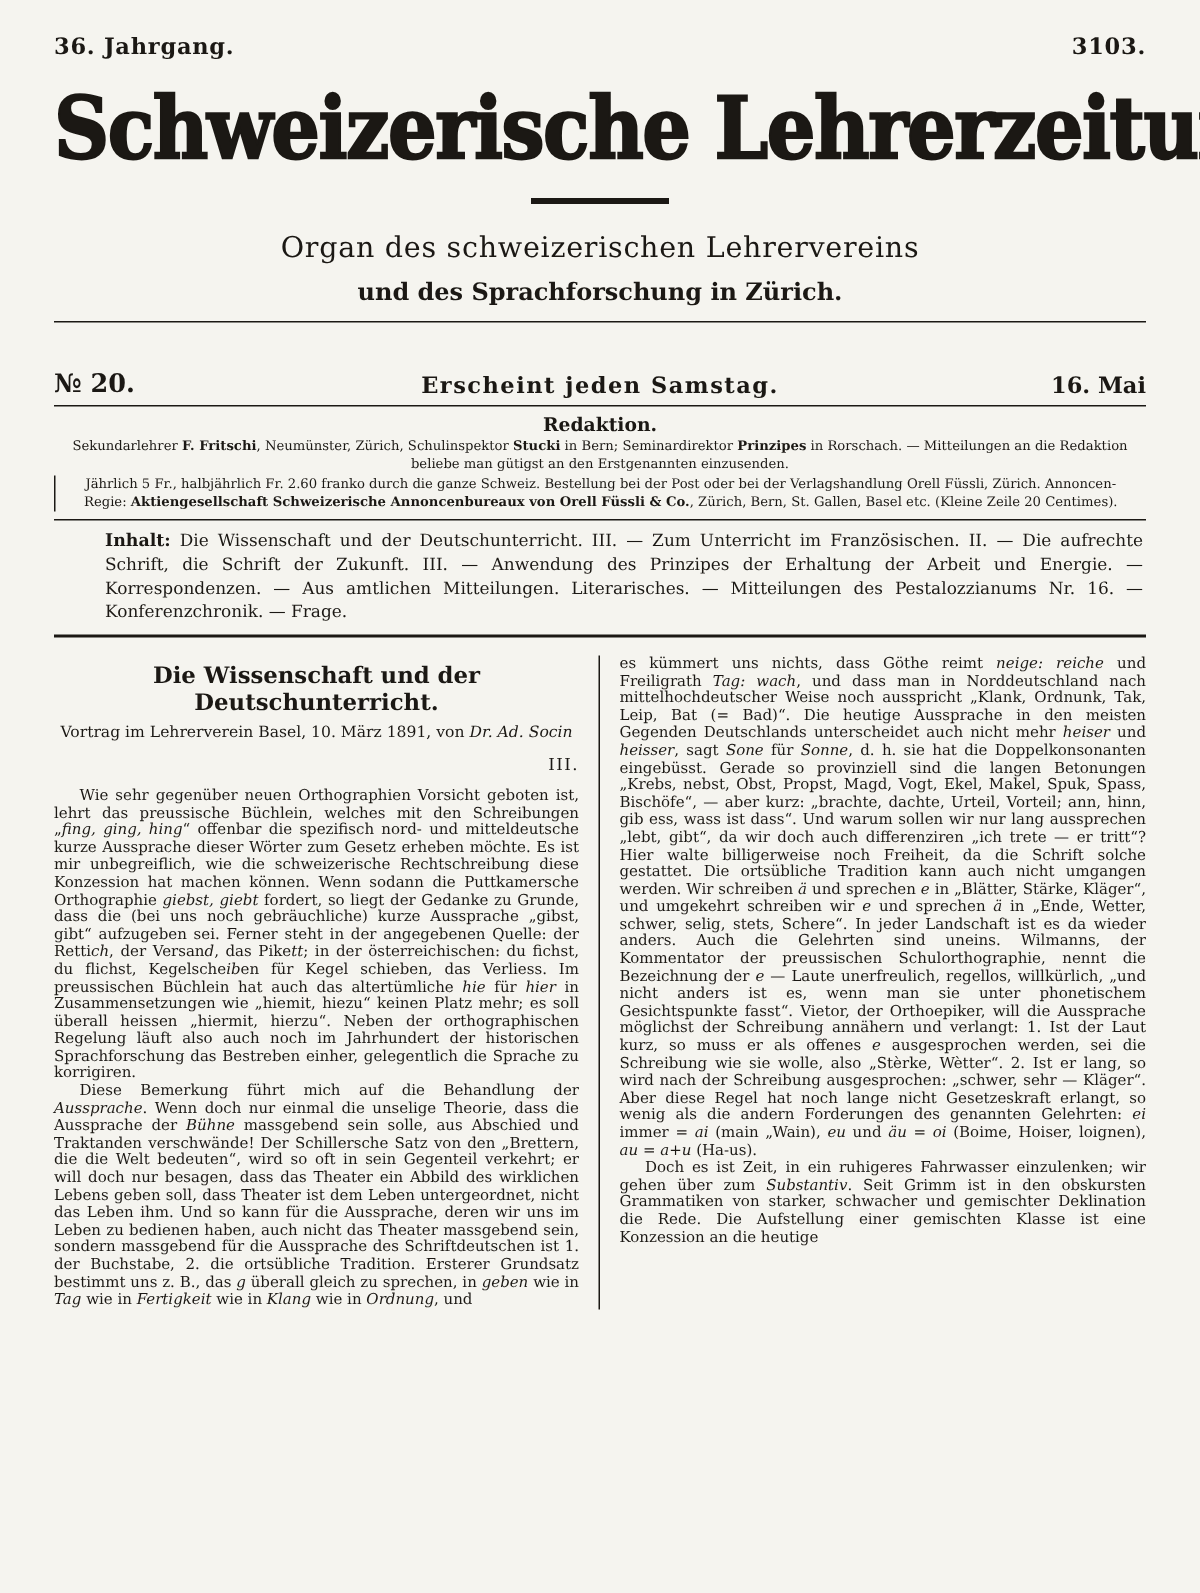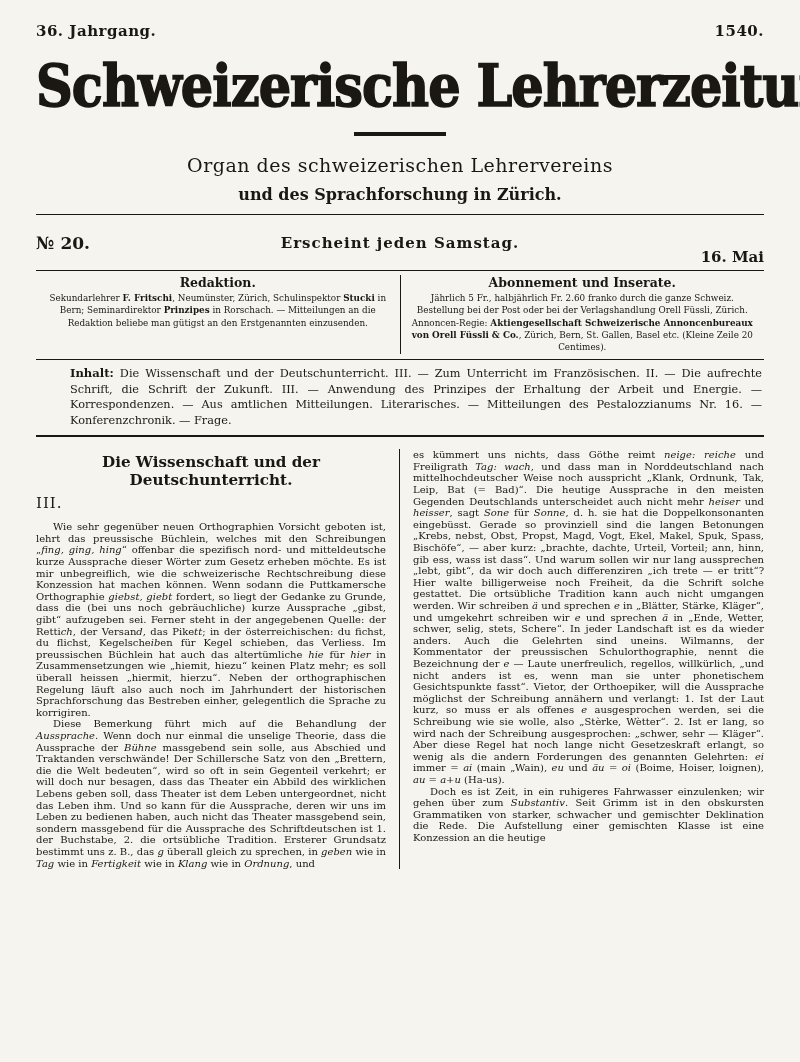--- a/index.html
+++ b/index.html
@@ -26,57 +26,57 @@
     transform:scaleY(1.12); transform-origin:center;
   }
   .title-rule { width:92px; height:4px; background:#1b1814; margin:16px auto 0 auto; }
   .organ-line { text-align:center; font-size:19px; margin-top:18px; letter-spacing:.5px; }
   .organ-line2 { text-align:center; font-size:16px; font-weight:bold; margin-top:9px; }
 
   .rule { border:none; border-top:1px solid #1b1814; margin:10px 0 0 0; }
   .rule-thick { border:none; border-top:2.5px solid #1b1814; margin:0; }
 
   
-  .issue-row { display:flex; align-items:center; margin-top:5px; padding-bottom:4px; }
+  .issue-row { display:flex; align-items:flex-end; margin-top:5px; padding-bottom:4px; }
   .issue-left { flex:1; font-weight:bold; font-size:17px; }
   .issue-center { flex:2; text-align:center; font-weight:bold; font-size:15px; letter-spacing:1px; }
   .issue-right { flex:1; text-align:right; font-weight:bold; font-size:15px;margin-top:28px; }
 
   
-  .infobox { display:flex; border-top:1px solid #1b1814; border-bottom:1px solid #1b1814; padding:4px 0 5px 0; }
+  .infobox { display:flex; border-top:1px solid #1b1814; border-bottom:1px solid #1b1814; padding:4px 0 5px 0;flex-direction:column; }
   .infobox-col { flex:1; padding:0 10px; }
   .infobox-col + .infobox-col { border-left:1px solid #1b1814; }
   .infobox-title { text-align:center; font-weight:bold; font-size:12.5px; margin-bottom:2px; }
   .infobox-text { font-size:8.8px; line-height:1.4; text-align:center; }
 
   
   .inhalt { font-size:11.3px; line-height:1.38; text-align:justify; padding:6px 2px 7px 2px;margin-left:32px; }
   .inhalt b { font-size:11.6px; }
 
   
   .columns { display:flex; margin-top:12px; }
   .col { width:50%; }
   .col-left { padding-right:13px; border-right:1px solid #1b1814; }
   .col-right { padding-left:13px; }
 
   .article-title { text-align:center; font-weight:bold; font-size:15.2px; margin:4px 0 5px 0; }
   .article-sub { text-align:center; font-size:10.4px; margin-bottom:9px; }
-  .article-section { text-align:left; font-size:15px; margin-bottom:9px; letter-spacing:1px; }
+  .article-section { text-align:right; font-size:11px; margin-bottom:9px; letter-spacing:1px; }
 
   p.body-par { font-size:10px; line-height:1.16; text-align:justify; text-indent:17px; }
   p.body-par.no-indent { text-indent:0; }
 </style>
 </head>
 <body>
 
 <div class="page">
 
   <div class="top-row">
     <span>36. Jahrgang.</span>
-    <span>1540.</span>
+    <span>3103.</span>
   </div>
 
   <h1 class="masthead-title">Schweizerische Lehrerzeitung.</h1>
   <div class="title-rule"></div>
 
   <div class="organ-line">Organ des schweizerischen Lehrervereins</div>
   <div class="organ-line2">und des Sprachforschung in Zürich.</div>
 
   <hr class="rule">
 
@@ -85,33 +85,33 @@
     <span class="issue-center">Erscheint jeden Samstag.</span>
     <span class="issue-right">16. Mai</span>
   </div>
 
   <div class="infobox">
     <div class="infobox-col">
       <div class="infobox-title">Redaktion.</div>
       <div class="infobox-text">Sekundarlehrer <b>F. Fritschi</b>, Neumünster, Zürich, Schulinspektor <b>Stucki</b> in Bern; Seminardirektor <b>Prinzipes</b> in Rorschach. — Mitteilungen an die Redaktion beliebe man gütigst an den Erstgenannten einzusenden.</div>
     </div>
     <div class="infobox-col">
-      <div class="infobox-title">Abonnement und Inserate.</div>
       <div class="infobox-text">Jährlich 5 Fr., halbjährlich Fr. 2.60 franko durch die ganze Schweiz. Bestellung bei der Post oder bei der Verlagshandlung Orell Füssli, Zürich. Annoncen-Regie: <b>Aktiengesellschaft Schweizerische Annoncenbureaux von Orell Füssli &amp; Co.</b>, Zürich, Bern, St. Gallen, Basel etc. (Kleine Zeile 20 Centimes).</div>
     </div>
   </div>
 
   <div class="inhalt"><b>Inhalt:</b><span> Die Wissenschaft und der Deutschunterricht. III. — Zum Unterricht im Französischen. II. — Die aufrechte Schrift, die Schrift der Zukunft. III. — Anwendung des Prinzipes der Erhaltung der Arbeit und Energie. — Korrespondenzen. — Aus amtlichen Mitteilungen. Literarisches. — Mitteilungen des Pestalozzianums Nr. 16. — Konferenzchronik. — Frage.</span></div>
 
   <hr class="rule-thick">
 
   <div class="columns">
 
     <div class="col col-left">
       <h2 class="article-title">Die Wissenschaft und der Deutschunterricht.</h2>
+      <div class="article-sub">Vortrag im Lehrerverein Basel, 10. März 1891, von <i>Dr. Ad. Socin</i></div>
       <div class="article-section">III.</div>
       <p class="body-par">Wie sehr gegenüber neuen Orthographien Vorsicht geboten ist, lehrt das preussische Büchlein, welches mit den Schreibungen „<i>fing, ging, hing</i>“ offenbar die spezifisch nord- und mitteldeutsche kurze Aussprache dieser Wörter zum Gesetz erheben möchte. Es ist mir unbegreiflich, wie die schweizerische Rechtschreibung diese Konzession hat machen können. Wenn sodann die Puttkamersche Orthographie <i>giebst, giebt</i> fordert, so liegt der Gedanke zu Grunde, dass die (bei uns noch gebräuchliche) kurze Aussprache „gibst, gibt“ aufzugeben sei. Ferner steht in der angegebenen Quelle: der Retti<i>ch</i>, der Versan<i>d</i>, das Pike<i>tt</i>; in der österreichischen: du fichst, du flichst, Kegelsche<i>ib</i>en für Kegel schieben, das Verliess. Im preussischen Büchlein hat auch das altertümliche <i>hie</i> für <i>hier</i> in Zusammensetzungen wie „hiemit, hiezu“ keinen Platz mehr; es soll überall heissen „hiermit, hierzu“. Neben der orthographischen Regelung läuft also auch noch im Jahrhundert der historischen Sprachforschung das Bestreben einher, gelegentlich die Sprache zu korrigiren.</p>
       <p class="body-par">Diese Bemerkung führt mich auf die Behandlung der <i>Aussprache</i>. Wenn doch nur einmal die unselige Theorie, dass die Aussprache der <i>Bühne</i> massgebend sein solle, aus Abschied und Traktanden verschwände! Der Schillersche Satz von den „Brettern, die die Welt bedeuten“, wird so oft in sein Gegenteil verkehrt; er will doch nur besagen, dass das Theater ein Abbild des wirklichen Lebens geben soll, dass Theater ist dem Leben untergeordnet, nicht das Leben ihm. Und so kann für die Aussprache, deren wir uns im Leben zu bedienen haben, auch nicht das Theater massgebend sein, sondern massgebend für die Aussprache des Schriftdeutschen ist 1. der Buchstabe, 2. die ortsübliche Tradition. Ersterer Grundsatz bestimmt uns z. B., das <i>g</i> überall gleich zu sprechen, in <i>geben</i> wie in <i>Tag</i> wie in <i>Fertigkeit</i> wie in <i>Klang</i> wie in <i>Ordnung</i>, und</p>
     </div>
 
     <div class="col col-right">
       <p class="body-par no-indent">es kümmert uns nichts, dass Göthe reimt <i>neige: reiche</i> und Freiligrath <i>Tag: wach</i>, und dass man in Norddeutschland nach mittelhochdeutscher Weise noch ausspricht „Klank, Ordnunk, Tak, Leip, Bat (= Bad)“. Die heutige Aussprache in den meisten Gegenden Deutschlands unterscheidet auch nicht mehr <i>heiser</i> und <i>heisser</i>, sagt <i>Sone</i> für <i>Sonne</i>, d. h. sie hat die Doppelkonsonanten eingebüsst. Gerade so provinziell sind die langen Betonungen „Krebs, nebst, Obst, Propst, Magd, Vogt, Ekel, Makel, Spuk, Spass, Bischöfe“, — aber kurz: „brachte, dachte, Urteil, Vorteil; ann, hinn, gib ess, wass ist dass“. Und warum sollen wir nur lang aussprechen „lebt, gibt“, da wir doch auch differenziren „ich trete — er tritt“? Hier walte billigerweise noch Freiheit, da die Schrift solche gestattet. Die ortsübliche Tradition kann auch nicht umgangen werden. Wir schreiben <i>ä</i> und sprechen <i>e</i> in „Blätter, Stärke, Kläger“, und umgekehrt schreiben wir <i>e</i> und sprechen <i>ä</i> in „Ende, Wetter, schwer, selig, stets, Schere“. In jeder Landschaft ist es da wieder anders. Auch die Gelehrten sind uneins. Wilmanns, der Kommentator der preussischen Schulorthographie, nennt die Bezeichnung der <i>e</i> — Laute unerfreulich, regellos, willkürlich, „und nicht anders ist es, wenn man sie unter phonetischem Gesichtspunkte fasst“. Vietor, der Orthoepiker, will die Aussprache möglichst der Schreibung annähern und verlangt: 1. Ist der Laut kurz, so muss er als offenes <i>e</i> ausgesprochen werden, sei die Schreibung wie sie wolle, also „Stèrke, Wètter“. 2. Ist er lang, so wird nach der Schreibung ausgesprochen: „schwer, sehr — Kläger“. Aber diese Regel hat noch lange nicht Gesetzeskraft erlangt, so wenig als die andern Forderungen des genannten Gelehrten: <i>ei</i> immer = <i>ai</i> (main „Wain), <i>eu</i> und <i>äu</i> = <i>oi</i> (Boime, Hoiser, loignen), <i>au</i> = <i>a+u</i> (Ha-us).</p>
       <p class="body-par">Doch es ist Zeit, in ein ruhigeres Fahrwasser einzulenken; wir gehen über zum <i>Substantiv</i>. Seit Grimm ist in den obskursten Grammatiken von starker, schwacher und gemischter Deklination die Rede. Die Aufstellung einer gemischten Klasse ist eine Konzession an die heutige</p>
     </div>
 

